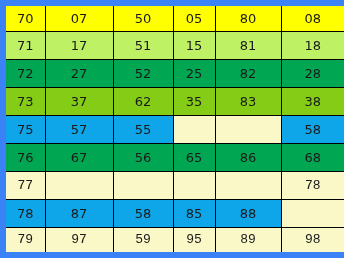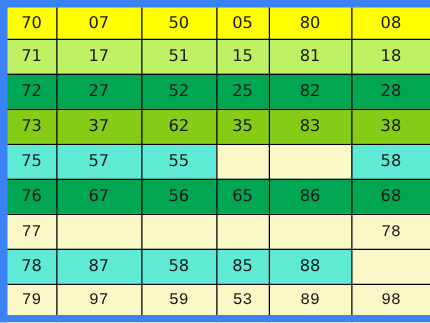--- a/index.html
+++ b/index.html
@@ -34,21 +34,21 @@
     font-size: 13px;
     line-height: 1;
     padding: 0;
     color: #1a1a1a;
     font-weight: normal;
   }
   td.bg-yellow   { background: #ffff00; color: #1a1a1a; }
   td.bg-ltgreen  { background: #bef264; color: #1a1a1a; }
   td.bg-dkgreen  { background: #00a651; color: #ffffff; margin-left: 22px; }
   td.bg-orange   { background: #84cc16; color: #1a1a1a; }
-  td.bg-red      { background: #5eead4; color: #ffffff; font-weight: bold; margin-left: 24px; }
+  td.bg-red      { background: #0ea5e9; color: #ffffff; font-weight: bold; margin-left: 24px; }
   td.bg-cream    { background: #fbf8c8; color: #3a3a3a; font-family: Liberation Mono, monospace; }
   td.empty { color: transparent; }
 </style>
 </head>
 <body>
 
 <table id="grid-table">
   <colgroup>
     <col class="c0">
       <col class="c1">
@@ -119,18 +119,18 @@
         <td class="bg-red">87</td>
         <td class="bg-red">58</td>
         <td class="bg-red">85</td>
         <td class="bg-red">88</td>
         <td class="bg-cream empty"></td>
       </tr>
       <tr>
         <td class="bg-cream">79</td>
         <td class="bg-cream">97</td>
         <td class="bg-cream">59</td>
-        <td class="bg-cream">53</td>
+        <td class="bg-cream">95</td>
         <td class="bg-cream">89</td>
         <td class="bg-cream">98</td>
       </tr>
     </tbody>
 </table>
 
 </body></html>

